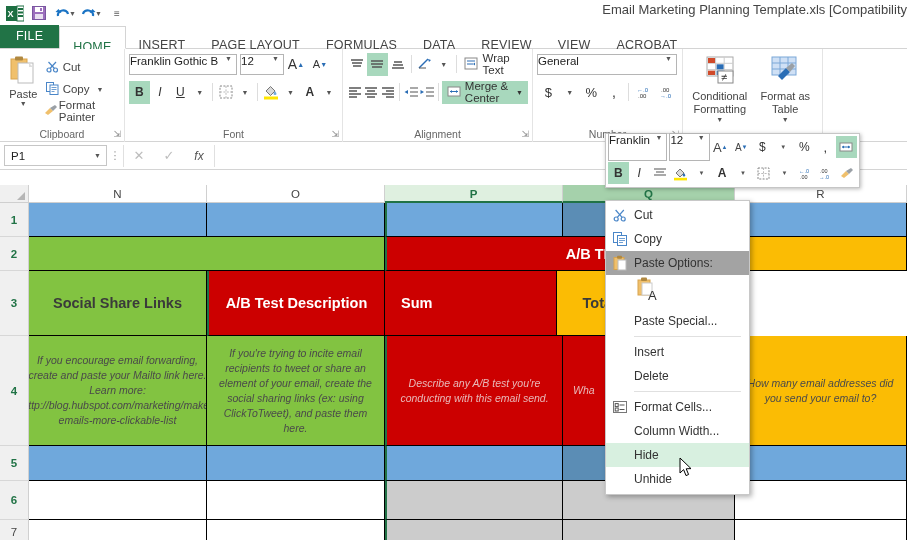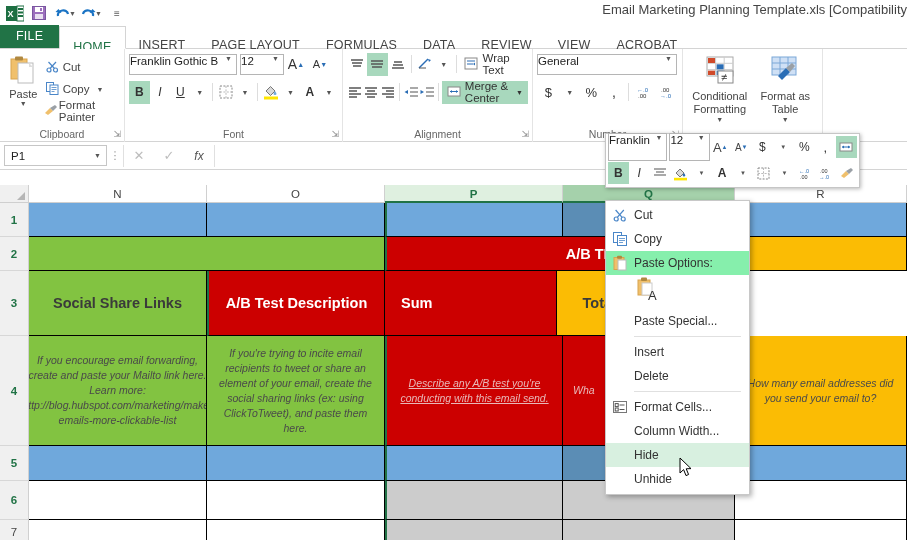--- a/index.html
+++ b/index.html
@@ -125,21 +125,21 @@
   .mini .rbtn { width:22px; height:22px; }
 
   
   .ctx {
     position:absolute; left:605px; top:200px; width:145px;
     background:#fff; border:1px solid #c8c8c8; box-shadow:2px 2px 5px rgba(0,0,0,.3); z-index:50;
     padding:2px 0 3px 0;
   }
   .ctx-item { height:24px; display:flex; align-items:center; font-size:12px; color:#333; }
   .ctx-ico { width:28px; display:flex; align-items:center; justify-content:center; }
-  .ctx-item.hdr { background:#86efac; color:#333; }
+  .ctx-item.hdr { background:#a3a3a3; color:#333; }
   .ctx-item.hl { background:#d8f0e0; }
   .ctx-sep { height:1px; background:#e0e0e0; margin:3px 8px 3px 28px; }
   .ctx-paste-row { height:34px; display:flex; align-items:center; padding-left:30px; }
 
   .cursor { position:absolute; left:679px; top:457px; z-index:60; }
 </style>
 </head>
 <body>
 
 <div class="qat">
@@ -561,21 +561,21 @@
       </div>
 
       <div class="crow">
         <div class="cell c-green" style="width:178px;height:110px;">
           <span class="desc">If you encourage email forwarding, create and paste your Mailto link here. Learn more: http://blog.hubspot.com/marketing/make-emails-more-clickable-list</span>
         </div>
         <div class="cell c-green" style="width:178px;height:110px;">
           <span class="desc">If you're trying to incite email recipients to tweet or share an element of your email, create the social sharing links (ex: using ClickToTweet), and paste them here.</span>
         </div>
         <div class="cell c-red sel-left-border" style="width:178px;height:110px;">
-          <span class="desc" style="color:#e8b8b8;text-decoration:underline;">Describe any A/B test you're conducting with this email send.</span>
+          <span class="desc" style="color:#e8b8b8;">Describe any A/B test you're conducting with this email send.</span>
         </div>
         <div class="cell c-red" style="width:172px;height:110px;justify-content:flex-start;padding-left:10px;">
           <span class="desc" style="color:#e8b8b8;">Wha</span>
         </div>
         <div class="cell c-orange" style="width:172px;height:110px;">
           <span class="desc">How many email addresses did you send your email to?</span>
         </div>
       </div>
 
       <div class="crow">

